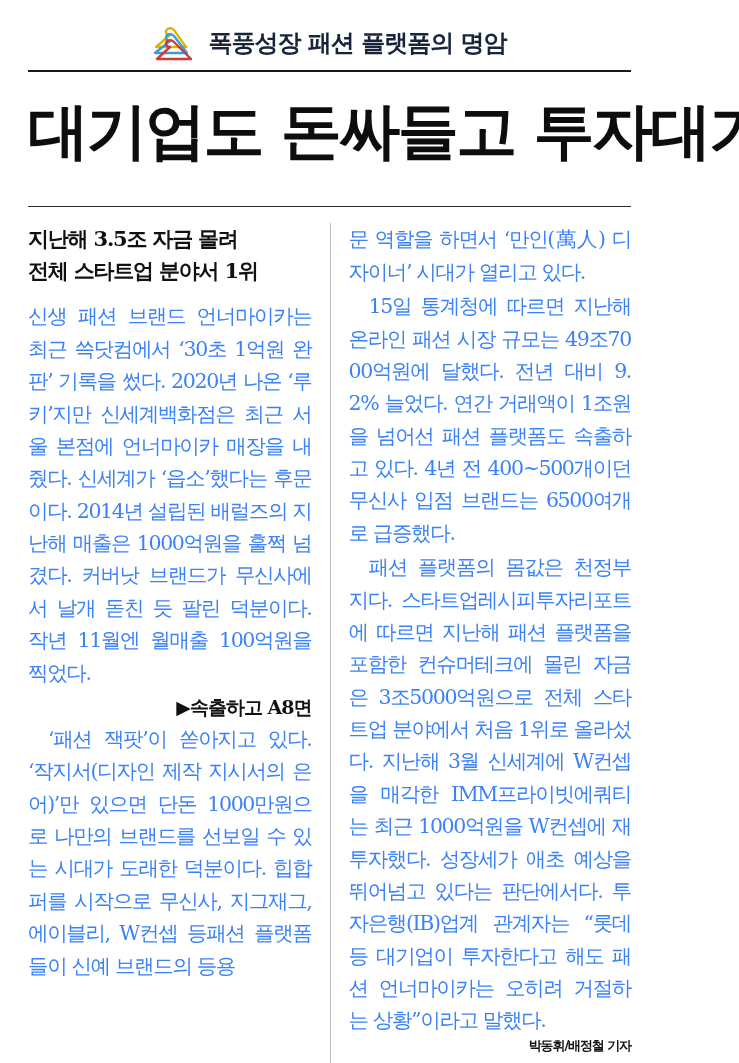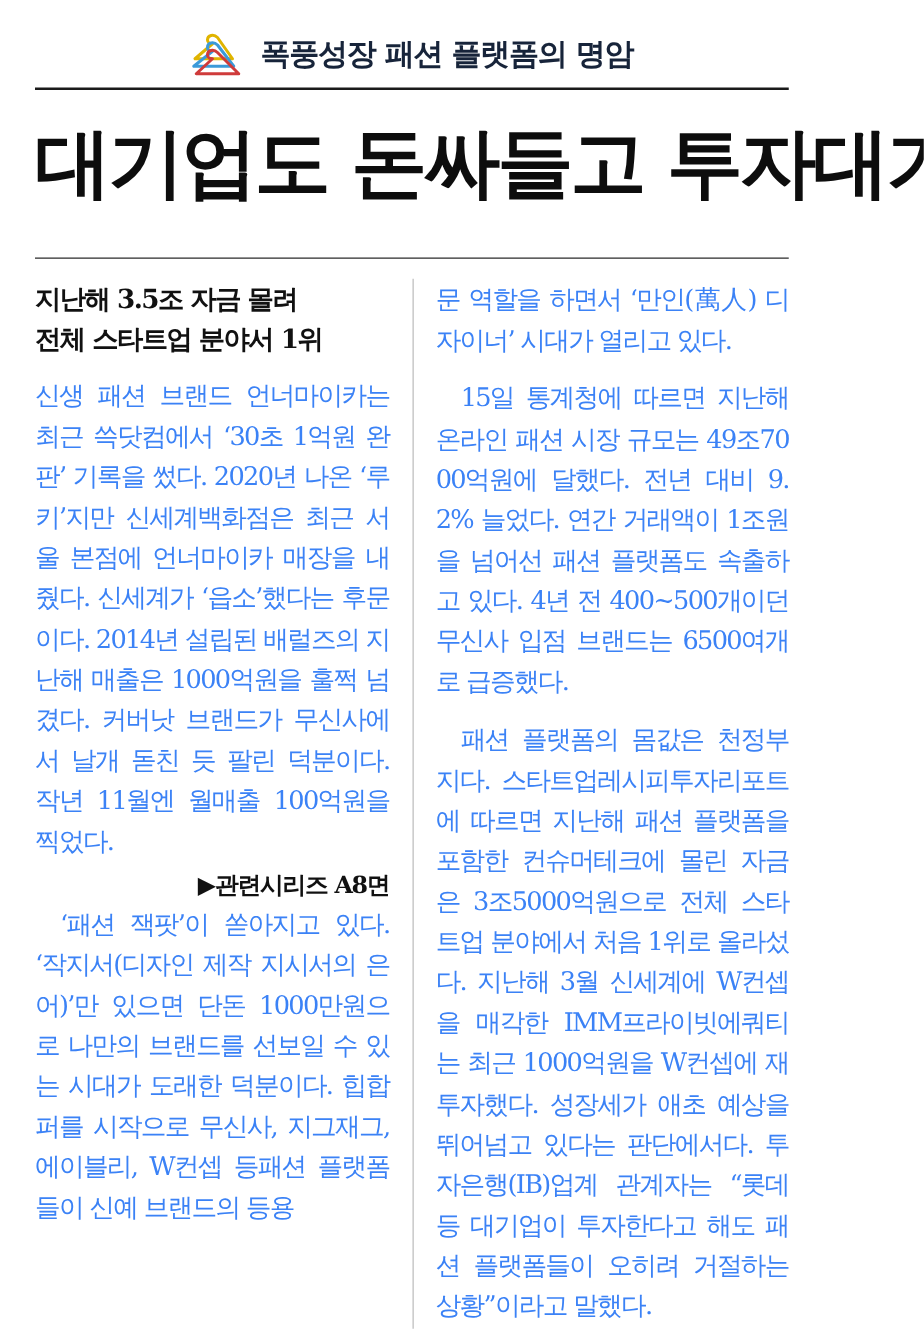--- a/index.html
+++ b/index.html
@@ -87,21 +87,21 @@
     font-family: "DejaVu Serif", serif;
     font-size: 20.5px;
     line-height: 1.58;
     letter-spacing: -1.35px;
     text-align: justify;
     text-justify: inter-character;
     margin: 0;
     color: #3b82f6;
     word-break: break-all;
   }
-  .para + .para { margin-top: 14px; }
+  .para + .para { margin-top: 2px; }
   .indent { text-indent: 20px; }
   .ref {
     font-family: "DejaVu Serif", serif;
     font-weight: bold;
     font-size: 19px;
     letter-spacing: -1px;
     text-align: right;
     margin: 6px 0 2px 0;
     color: #111;
   }
@@ -140,25 +140,25 @@
   <div class="rule-mid"></div>
 
   <div class="columns">
 
     <div class="col left">
       <div class="subhead">
         <div>지난해 3.5조 자금 몰려</div>
         <div>전체 스타트업 분야서 1위</div>
       </div>
       <p class="para">신생 패션 브랜드 언너마이카는 최근 쓱닷컴에서 ‘30초 1억원 완판’ 기록을 썼다. 2020년 나온 ‘루키’지만 신세계백화점은 최근 서울 본점에 언너마이카 매장을 내줬다. 신세계가 ‘읍소’했다는 후문이다. 2014년 설립된 배럴즈의 지난해 매출은 1000억원을 훌쩍 넘겼다. 커버낫 브랜드가 무신사에서 날개 돋친 듯 팔린 덕분이다. 작년 11월엔 월매출 100억원을 찍었다.</p>
-      <p class="ref">▶관련시리즈 A8면</p>
+      <p class="ref">▶속출하고 A8면</p>
       <p class="para indent">‘패션 잭팟’이 쏟아지고 있다. ‘작지서(디자인 제작 지시서의 은어)’만 있으면 단돈 1000만원으로 나만의 브랜드를 선보일 수 있는 시대가 도래한 덕분이다. 힙합퍼를 시작으로 무신사, 지그재그, 에이블리, W컨셉 등패션 플랫폼들이 신예 브랜드의 등용</p>
     </div>
 
     <div class="col right">
       <p class="para">문 역할을 하면서 ‘만인(萬人) 디자이너’ 시대가 열리고 있다.</p>
       <p class="para indent">15일 통계청에 따르면 지난해 온라인 패션 시장 규모는 49조7000억원에 달했다. 전년 대비 9.2% 늘었다. 연간 거래액이 1조원을 넘어선 패션 플랫폼도 속출하고 있다. 4년 전 400~500개이던 무신사 입점 브랜드는 6500여개로 급증했다.</p>
-      <p class="para indent">패션 플랫폼의 몸값은 천정부지다. 스타트업레시피투자리포트에 따르면 지난해 패션 플랫폼을 포함한 컨슈머테크에 몰린 자금은 3조5000억원으로 전체 스타트업 분야에서 처음 1위로 올라섰다. 지난해 3월 신세계에 W컨셉을 매각한 IMM프라이빗에쿼티는 최근 1000억원을 W컨셉에 재투자했다. 성장세가 애초 예상을 뛰어넘고 있다는 판단에서다. 투자은행(IB)업계 관계자는 “롯데 등 대기업이 투자한다고 해도 패션 플랫폼들이 오히려 거절하는 상황”이라고 말했다.</p>
+      <p class="para indent">패션 플랫폼의 몸값은 천정부지다. 스타트업레시피투자리포트에 따르면 지난해 패션 플랫폼을 포함한 컨슈머테크에 몰린 자금은 3조5000억원으로 전체 스타트업 분야에서 처음 1위로 올라섰다. 지난해 3월 신세계에 W컨셉을 매각한 IMM프라이빗에쿼티는 최근 1000억원을 W컨셉에 재투자했다. 성장세가 애초 예상을 뛰어넘고 있다는 판단에서다. 투자은행(IB)업계 관계자는 “롯데 등 대기업이 투자한다고 해도 패션 언너마이카는 오히려 거절하는 상황”이라고 말했다.</p>
       <p class="byline">박동휘/배정철 기자</p>
     </div>
 
   </div>
 </div>
 
 </body></html>

